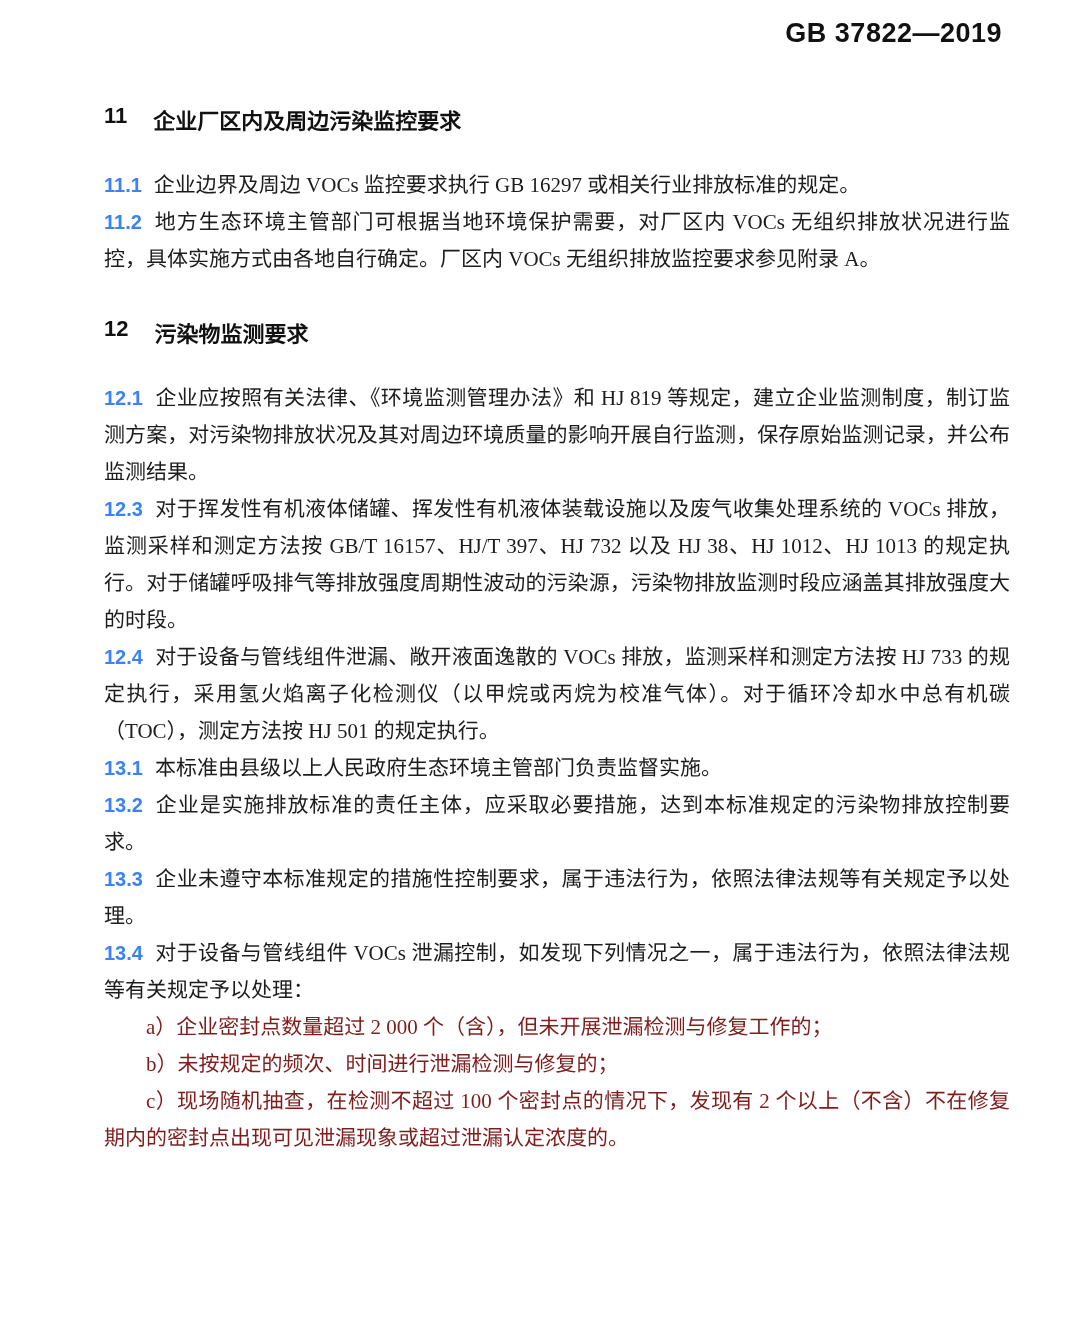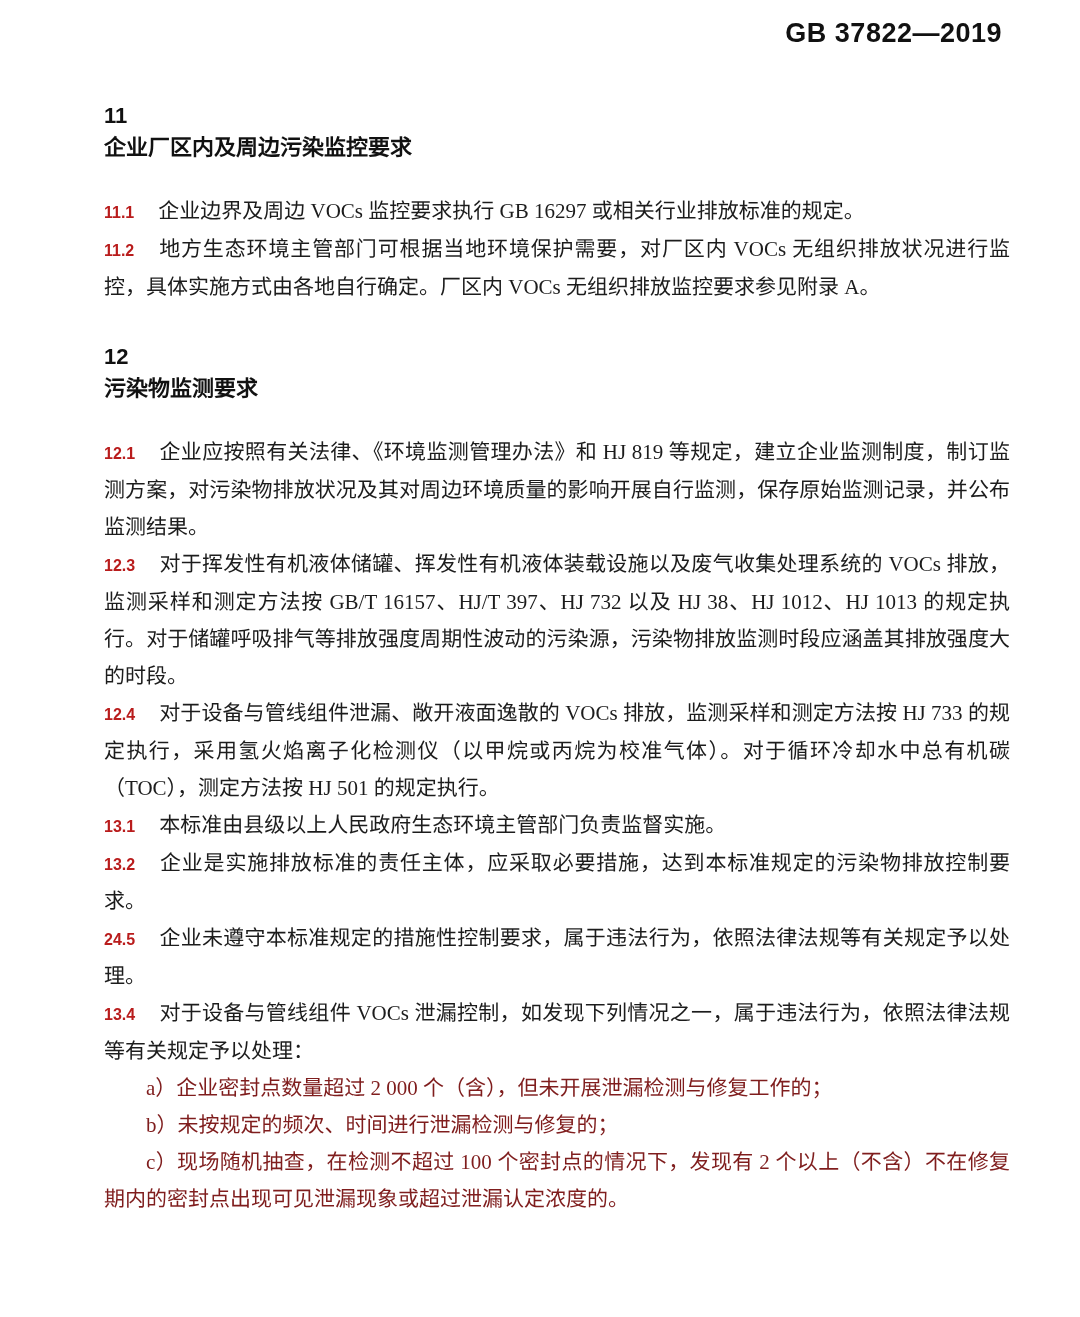--- a/index.html
+++ b/index.html
@@ -30,41 +30,40 @@
     color: #111;
     padding-right: 8px;
   }
   .section-heading {
     font-family: "Liberation Sans", "DejaVu Sans", sans-serif;
     font-weight: 700;
     font-size: 22px;
     color: #111;
     margin: 38px 0 32px 0;
     display: flex;
-    flex-direction: column;
   }
   section:first-of-type .section-heading {
     margin-top: 54px;
   }
   .section-heading .sec-num {
     margin-right: 26px;
   }
   .clause {
     font-size: 21px;
     line-height: 37px;
     margin: 0;
     text-align: justify;
     color: #1c1c1c;
   }
   .clause-num {
     font-family: "Liberation Sans", "DejaVu Sans", sans-serif;
     font-weight: 700;
-    font-size: 16px;
-    margin-right: 24px;
-    color: #b91c1c;
+    font-size: 20px;
+    margin-right: 12px;
+    color: #3b82f6;
   }
   .list-item {
     font-size: 21px;
     line-height: 37px;
     margin: 0;
     text-align: justify;
     text-indent: 2em;
     color: #7f1d1d;
   }
 </style>
@@ -88,20 +87,20 @@
           <span class="sec-num">12</span>
           <span>污染物监测要求</span>
         </h2>
         <p class="clause"><span class="clause-num">12.1</span><span>企业应按照有关法律、《环境监测管理办法》和 HJ 819 等规定，建立企业监测制度，制订监测方案，对污染物排放状况及其对周边环境质量的影响开展自行监测，保存原始监测记录，并公布监测结果。</span></p>
         <p class="clause"><span class="clause-num">12.3</span><span>对于挥发性有机液体储罐、挥发性有机液体装载设施以及废气收集处理系统的 VOCs 排放，监测采样和测定方法按 GB/T 16157、HJ/T 397、HJ 732 以及 HJ 38、HJ 1012、HJ 1013 的规定执行。对于储罐呼吸排气等排放强度周期性波动的污染源，污染物排放监测时段应涵盖其排放强度大的时段。</span></p>
         <p class="clause"><span class="clause-num">12.4</span><span>对于设备与管线组件泄漏、敞开液面逸散的 VOCs 排放，监测采样和测定方法按 HJ 733 的规定执行，采用氢火焰离子化检测仪（以甲烷或丙烷为校准气体）。对于循环冷却水中总有机碳（TOC），测定方法按 HJ 501 的规定执行。</span></p>
       </section>
       <section>
         <p class="clause"><span class="clause-num">13.1</span><span>本标准由县级以上人民政府生态环境主管部门负责监督实施。</span></p>
         <p class="clause"><span class="clause-num">13.2</span><span>企业是实施排放标准的责任主体，应采取必要措施，达到本标准规定的污染物排放控制要求。</span></p>
-        <p class="clause"><span class="clause-num">24.5</span><span>企业未遵守本标准规定的措施性控制要求，属于违法行为，依照法律法规等有关规定予以处理。</span></p>
+        <p class="clause"><span class="clause-num">13.3</span><span>企业未遵守本标准规定的措施性控制要求，属于违法行为，依照法律法规等有关规定予以处理。</span></p>
         <p class="clause"><span class="clause-num">13.4</span><span>对于设备与管线组件 VOCs 泄漏控制，如发现下列情况之一，属于违法行为，依照法律法规等有关规定予以处理：</span></p>
         <p class="list-item">a）企业密封点数量超过 2 000 个（含），但未开展泄漏检测与修复工作的；</p>
         <p class="list-item">b）未按规定的频次、时间进行泄漏检测与修复的；</p>
         <p class="list-item">c）现场随机抽查，在检测不超过 100 个密封点的情况下，发现有 2 个以上（不含）不在修复期内的密封点出现可见泄漏现象或超过泄漏认定浓度的。</p>
       </section>
     </main>
 </div>
 
 </body></html>

